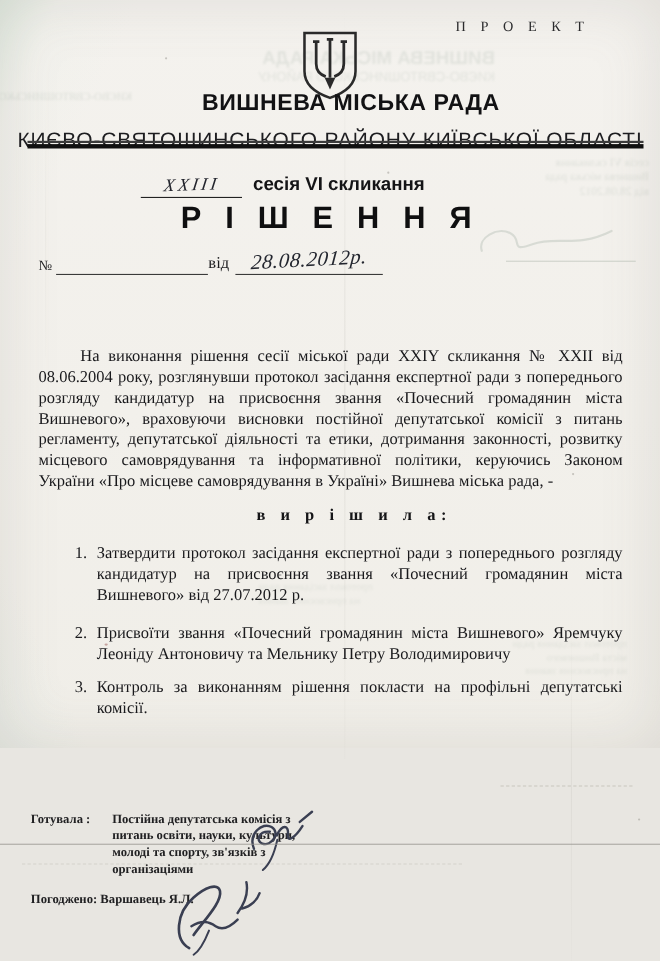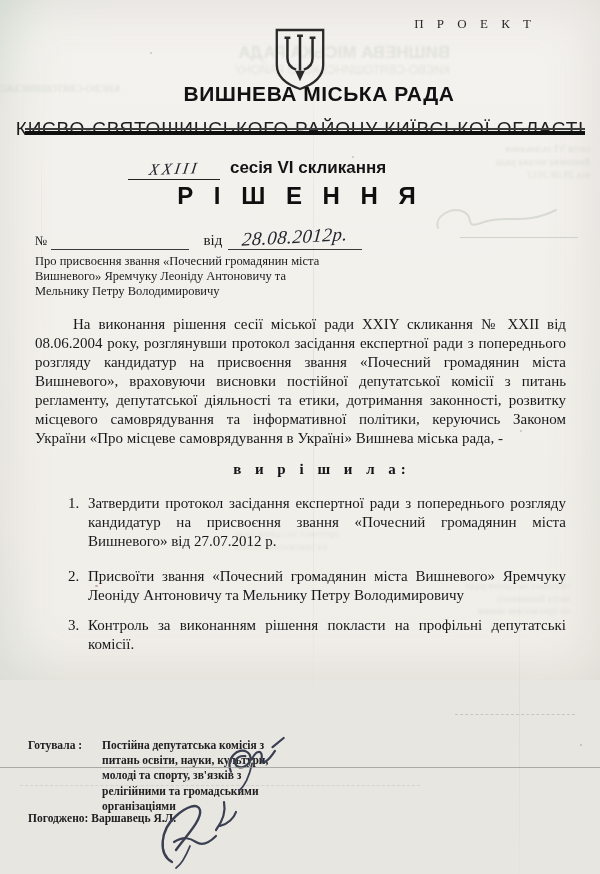--- a/index.html
+++ b/index.html
@@ -34,27 +34,27 @@
   .header-rule .thin{height:1.5px;background:#3c3c3c;}
   .header-rule .thick{height:4px;background:#101010;margin-top:1.5px;}
 
   
   .session-row{top:152px;left:128px;display:flex;align-items:flex-end;height:28px;}
   .session-blank{width:92px;border-bottom:1.6px solid #222;text-align:center;}
   .handwriting{font-style:italic;color:#24262e;}
   .session-number{display:inline-block;font-size:16px;letter-spacing:3px;transform:rotate(-2deg) skewX(-10deg);padding-bottom:1px;}
   .session-label{margin-left:10px;font-family:"Liberation Sans",sans-serif;font-weight:700;font-size:17px;color:#141416;padding-bottom:2px;}
   .decision-title{top:182px;left:0;width:600px;text-align:center;
-    font-family:"Liberation Sans",sans-serif;font-weight:700;font-size:24px;letter-spacing:7px;color:#0f0f10;}
+    font-family:"Liberation Sans",sans-serif;font-weight:700;font-size:28px;letter-spacing:7px;color:#0f0f10;}
 
   
   .num-row{top:226px;left:35px;display:flex;align-items:flex-end;height:24px;}
   .no-label{font-size:13px;padding-bottom:1px;}
   .no-blank{width:138px;border-bottom:1.3px solid #3a3a3a;margin-left:4px;}
-  .date-prefix{font-size:15px;margin-left:14px;padding-bottom:1px;}
+  .date-prefix{font-size:15px;padding-bottom:1px;}
   .date-blank{width:134px;border-bottom:1.3px solid #3a3a3a;margin-left:6px;text-align:center;}
   .date-hand{display:inline-block;font-size:19px;letter-spacing:.5px;transform:rotate(-3deg) skewX(-8deg);color:#23262f;padding-bottom:1px;}
 
   
   .subject{top:254px;left:35px;width:310px;font-size:12.5px;line-height:15px;color:#1b1b1d;}
 
   
   .preamble{top:315px;left:35px;width:531px;font-size:15px;line-height:19px;text-align:justify;text-indent:38px;color:#19191c;}
   .resolved{top:461px;left:0;width:600px;text-align:center;font-weight:700;font-size:15px;letter-spacing:5px;transform:translateX(22px);color:#151517;}
   .res-list{top:494px;left:68px;width:498px;font-size:15px;line-height:19px;color:#19191c;}
@@ -142,25 +142,20 @@
 
   <div class="abs num-row">
     <span class="no-label">№</span>
     <span class="no-blank"></span>
     <span class="date-prefix">від</span>
     <span class="date-blank">
       <span class="handwriting date-hand">28.08.2012р.</span>
     </span>
   </div>
 
-  <div class="abs subject">
-    <div>Про присвоєння звання «Почесний громадянин міста</div>
-    <div>Вишневого»  Яремчуку Леоніду Антоновичу та</div>
-    <div>Мельнику Петру Володимировичу</div>
-  </div>
 
   <div class="abs preamble">На виконання рішення сесії міської ради XXIY  скликання № XXII від 08.06.2004 року, розглянувши протокол засідання експертної ради з попереднього розгляду кандидатур на присвоєння звання «Почесний громадянин міста Вишневого», враховуючи висновки постійної депутатської комісії з питань регламенту, депутатської діяльності та етики, дотримання законності, розвитку місцевого самоврядування та інформативної політики, керуючись Законом України «Про місцеве самоврядування в Україні» Вишнева міська рада, -</div>
 
   <div class="abs resolved">в и р і ш и л а:</div>
 
   <div class="abs res-list">
     <div class="res-item">
       <span class="n">1.</span>
       <span class="t">Затвердити протокол засідання експертної ради з попереднього розгляду кандидатур на присвоєння звання «Почесний громадянин міста Вишневого» від 27.07.2012 р.</span>
     </div>
@@ -177,21 +172,20 @@
 
   <div class="abs fold-dashes" style="top:714px;left:455px;width:120px;"></div>
   <div class="abs fold-dashes" style="top:785px;left:20px;width:400px;opacity:.35;"></div>
 
   <div class="abs prepared">
     <span class="lbl">Готувала :</span>
     <span style="width:192px;">
       <div>Постійна депутатська комісія з</div>
       <div>питань освіти, науки, культури,</div>
       <div>молоді та спорту, зв'язків з</div>
-      <div>релігійними та громадськими</div>
       <div>організаціями</div>
     </span>
   </div>
 
   <svg class="abs" style="top:733px;left:222px;transform:rotate(-6deg);" width="68" height="58" viewBox="0 0 68 58">
     <path class="sig" stroke-width="2.2" d="M8 36 C4 22 18 12 26 18 C34 24 24 36 16 32 C10 29 14 20 24 22 M30 26 c6 -10 12 -8 10 0 c-2 8 6 4 14 -6 M52 16 l12 -8"></path>
     <path class="sig" stroke-width="1.8" d="M30 30 C26 42 20 52 14 56"></path>
   </svg>
 
   <div class="abs fold-line" style="top:767px;left:0;width:600px;"></div>

